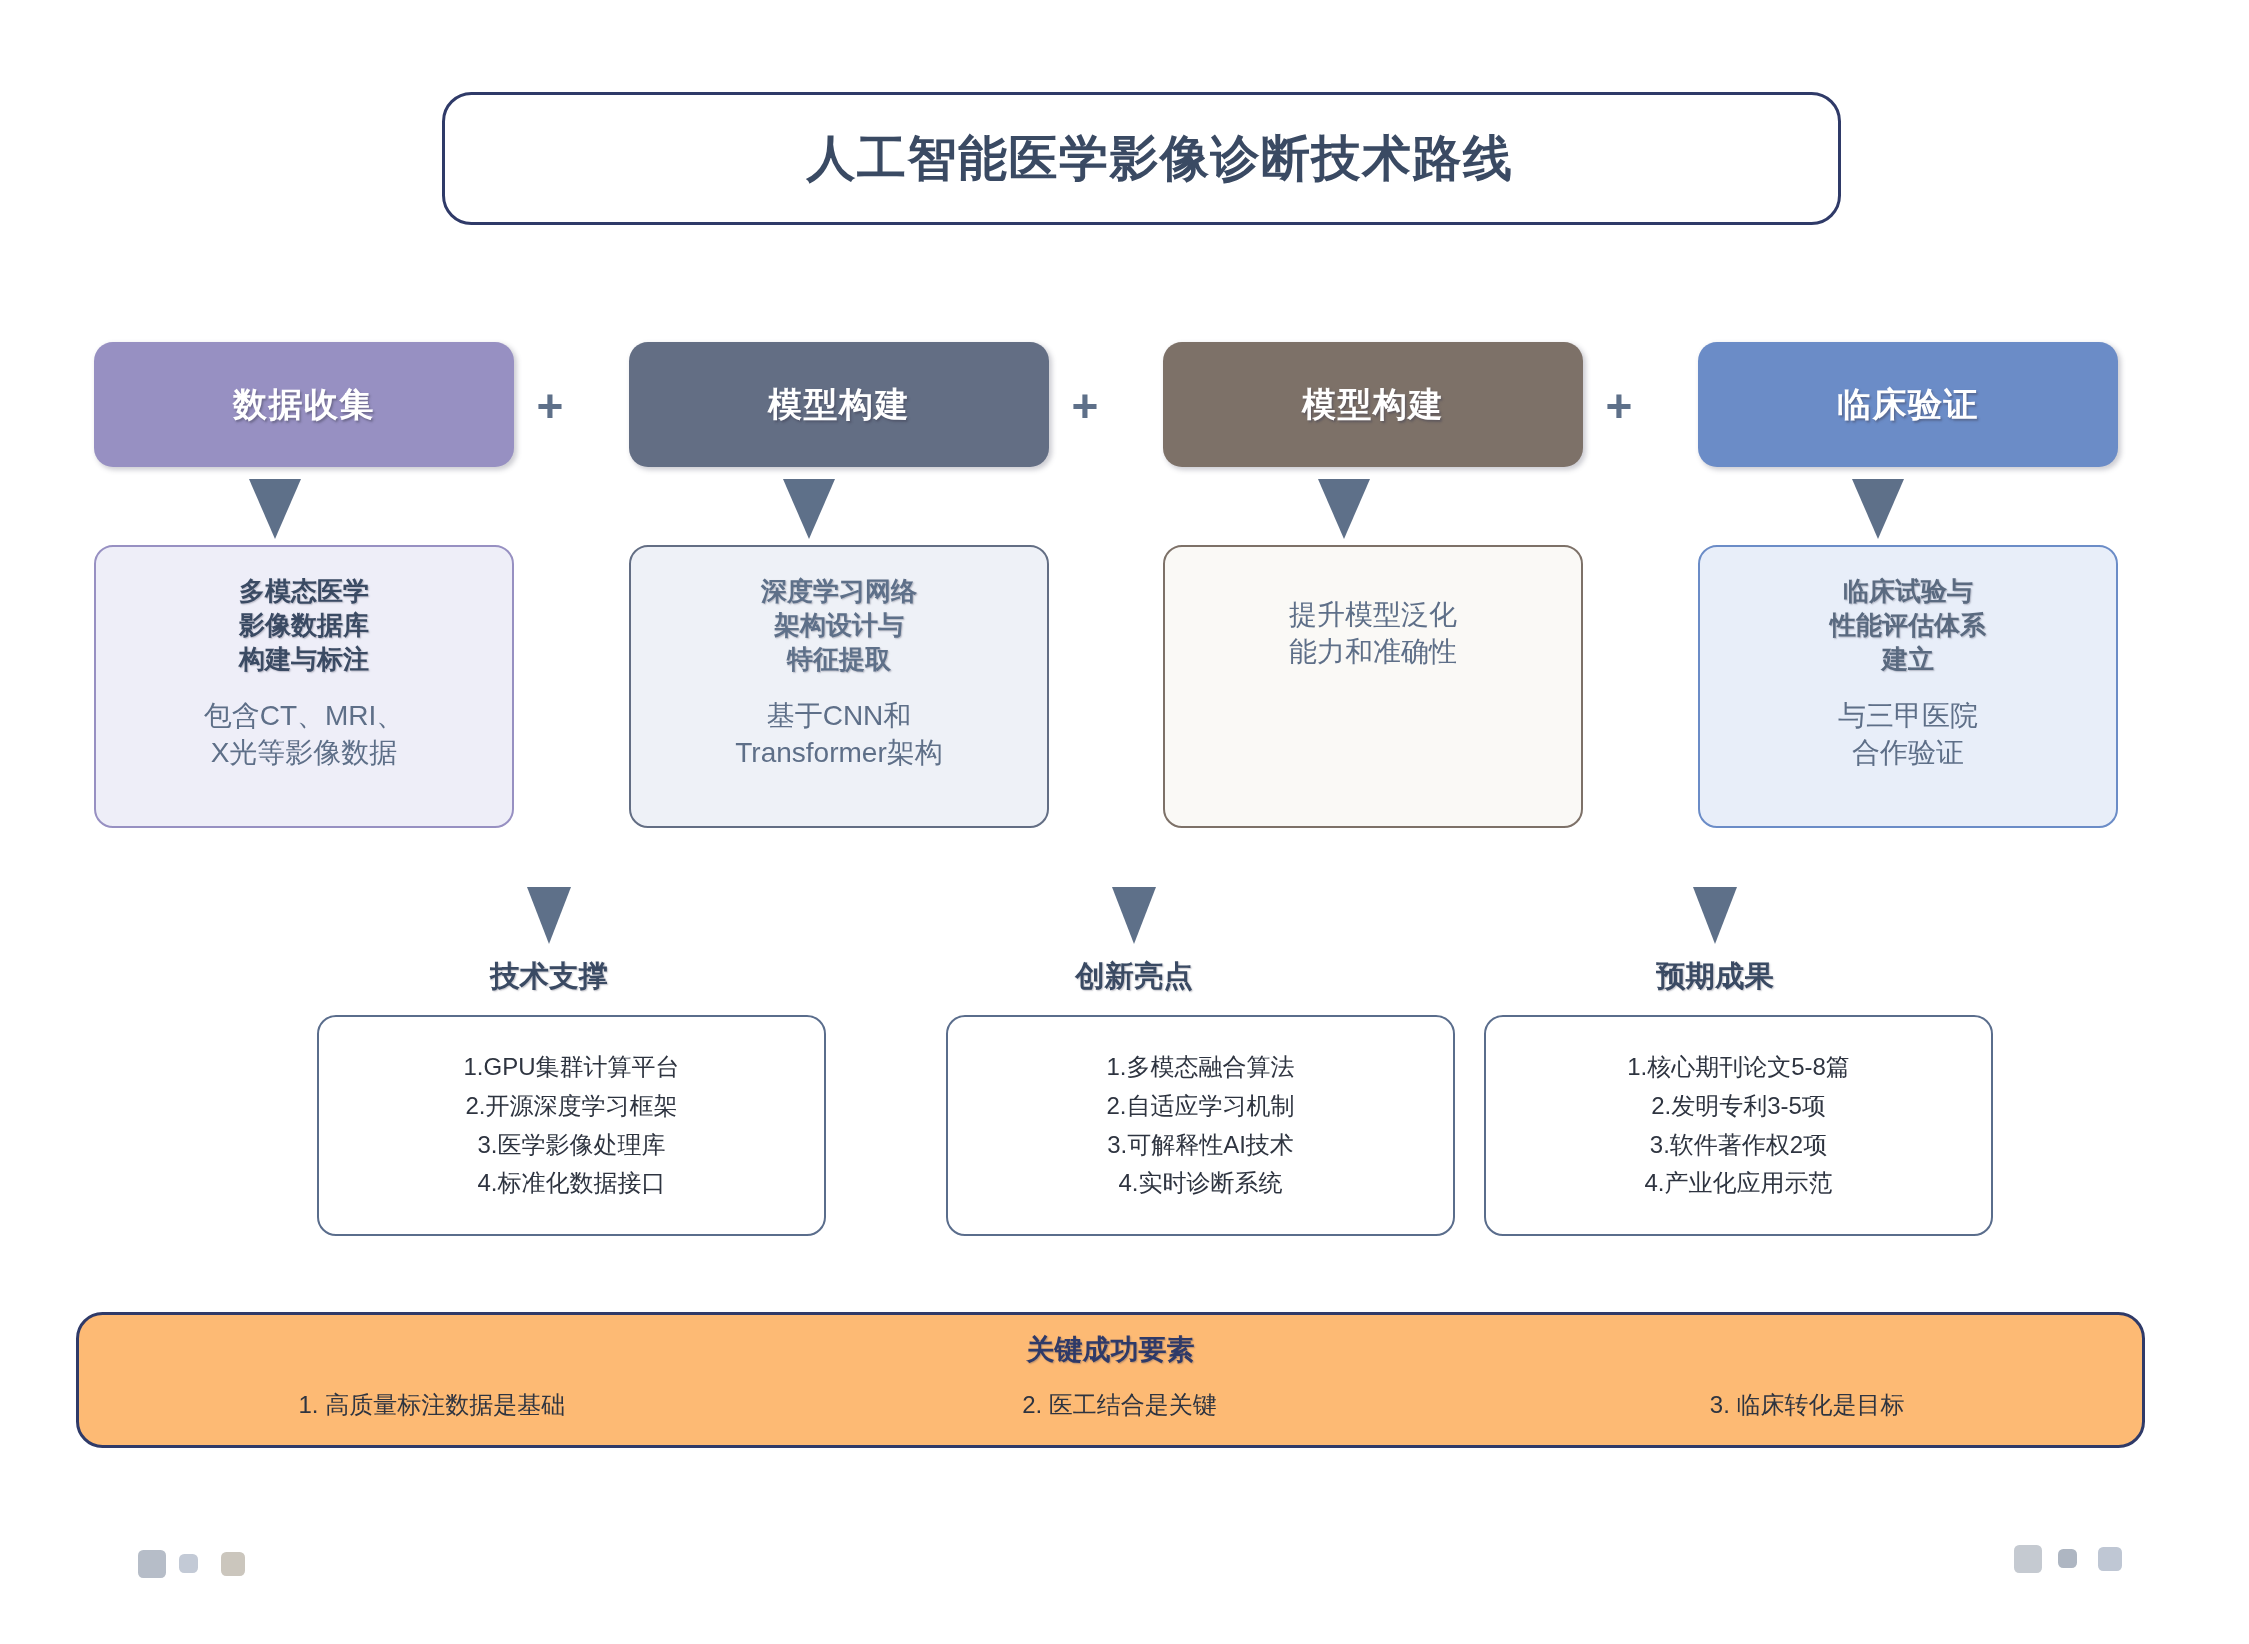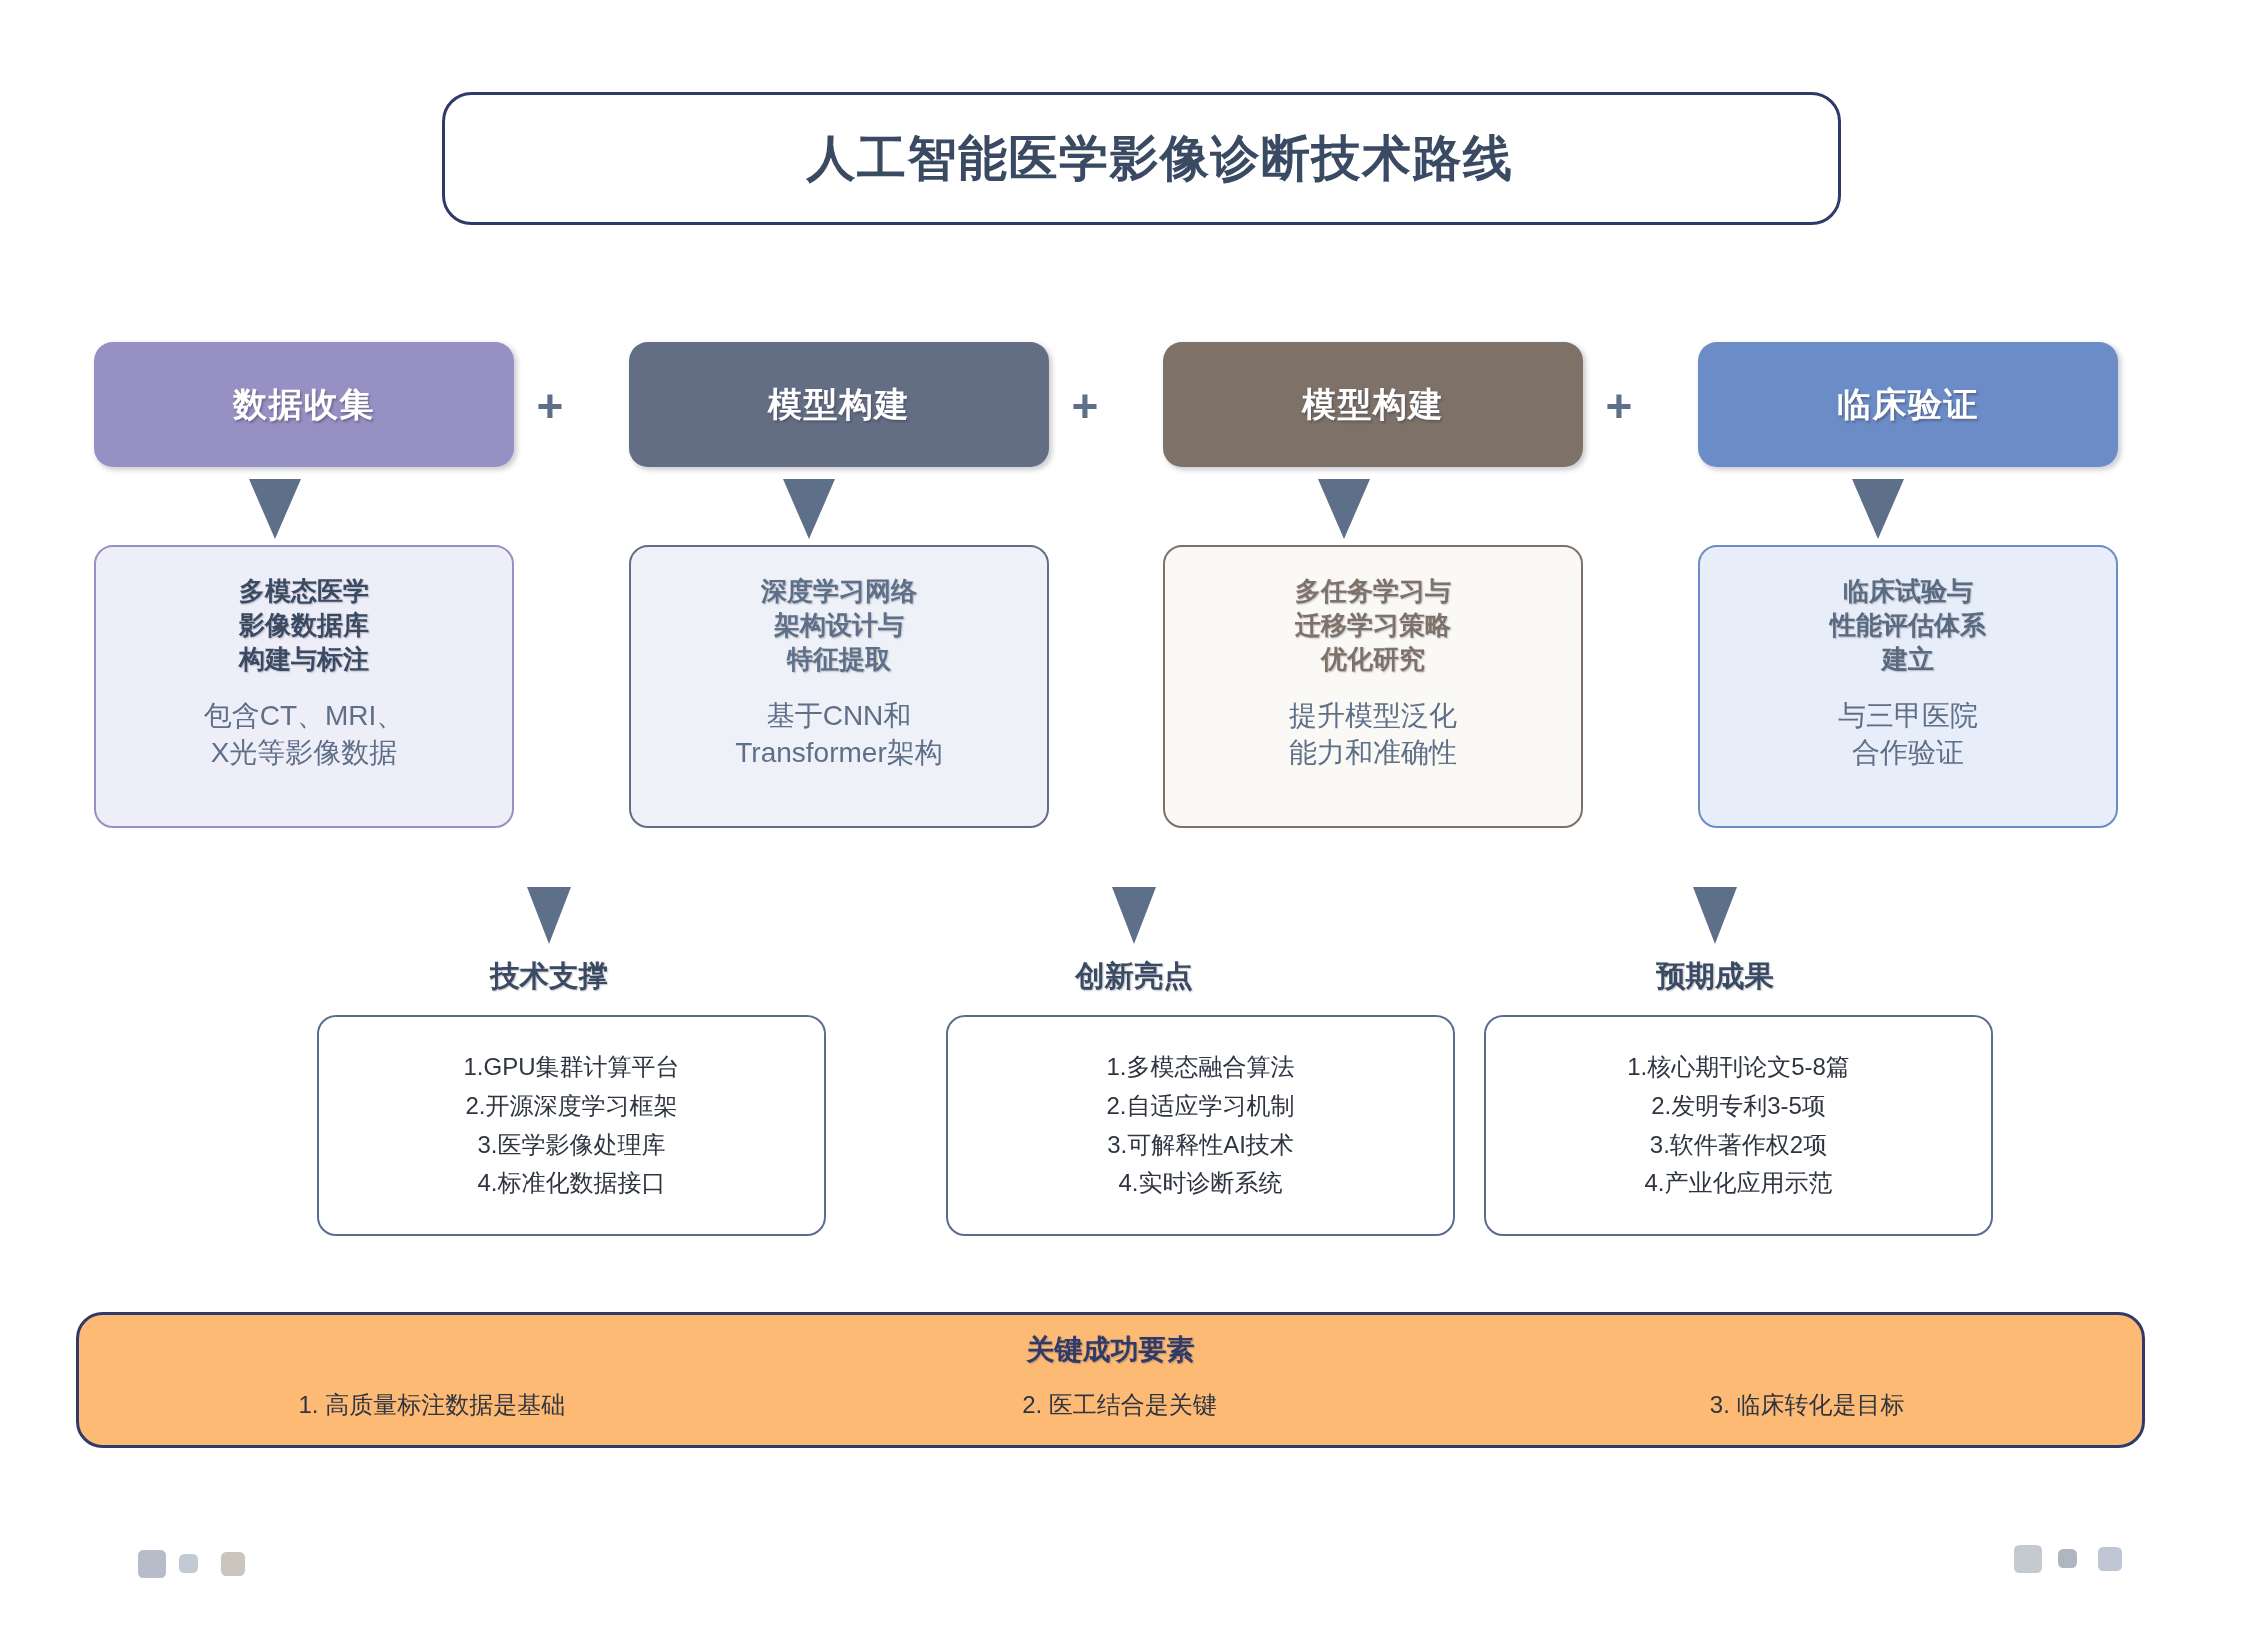--- a/index.html
+++ b/index.html
@@ -238,21 +238,20 @@
 
 <div class="detail-box" id="detail-0" style="left: 94px; background: rgb(238, 238, 248); border-color: rgb(151, 144, 194);">
   <div class="detail-title" style="color: rgb(58, 74, 99);">多模态医学<br>影像数据库<br>构建与标注</div>
   <div class="detail-sub">包含CT、MRI、<br>X光等影像数据</div>
 </div>
 <div class="detail-box" id="detail-1" style="left: 629px; background: rgb(238, 241, 247); border-color: rgb(99, 110, 132);">
   <div class="detail-title" style="color: rgb(94, 112, 137);">深度学习网络<br>架构设计与<br>特征提取</div>
   <div class="detail-sub">基于CNN和<br>Transformer架构</div>
 </div>
 <div class="detail-box" id="detail-2" style="left: 1163px; background: rgb(250, 249, 246); border-color: rgb(125, 113, 104);">
-  <div class="detail-title" style="color: rgb(125, 113, 104);">多任务学习与<br>迁移学习策略<br>优化研究</div>
   <div class="detail-sub">提升模型泛化<br>能力和准确性</div>
 </div>
 <div class="detail-box" id="detail-3" style="left: 1698px; background: rgb(232, 238, 249); border-color: rgb(107, 140, 199);">
   <div class="detail-title" style="color: rgb(90, 106, 128);">临床试验与<br>性能评估体系<br>建立</div>
   <div class="detail-sub">与三甲医院<br>合作验证</div>
 </div>
 
 <div class="arrow-down slim" style="left:527px; top:887px;"></div>
 <div class="arrow-down slim" style="left:1112px; top:887px;"></div>
 <div class="arrow-down slim" style="left:1693px; top:887px;"></div>

